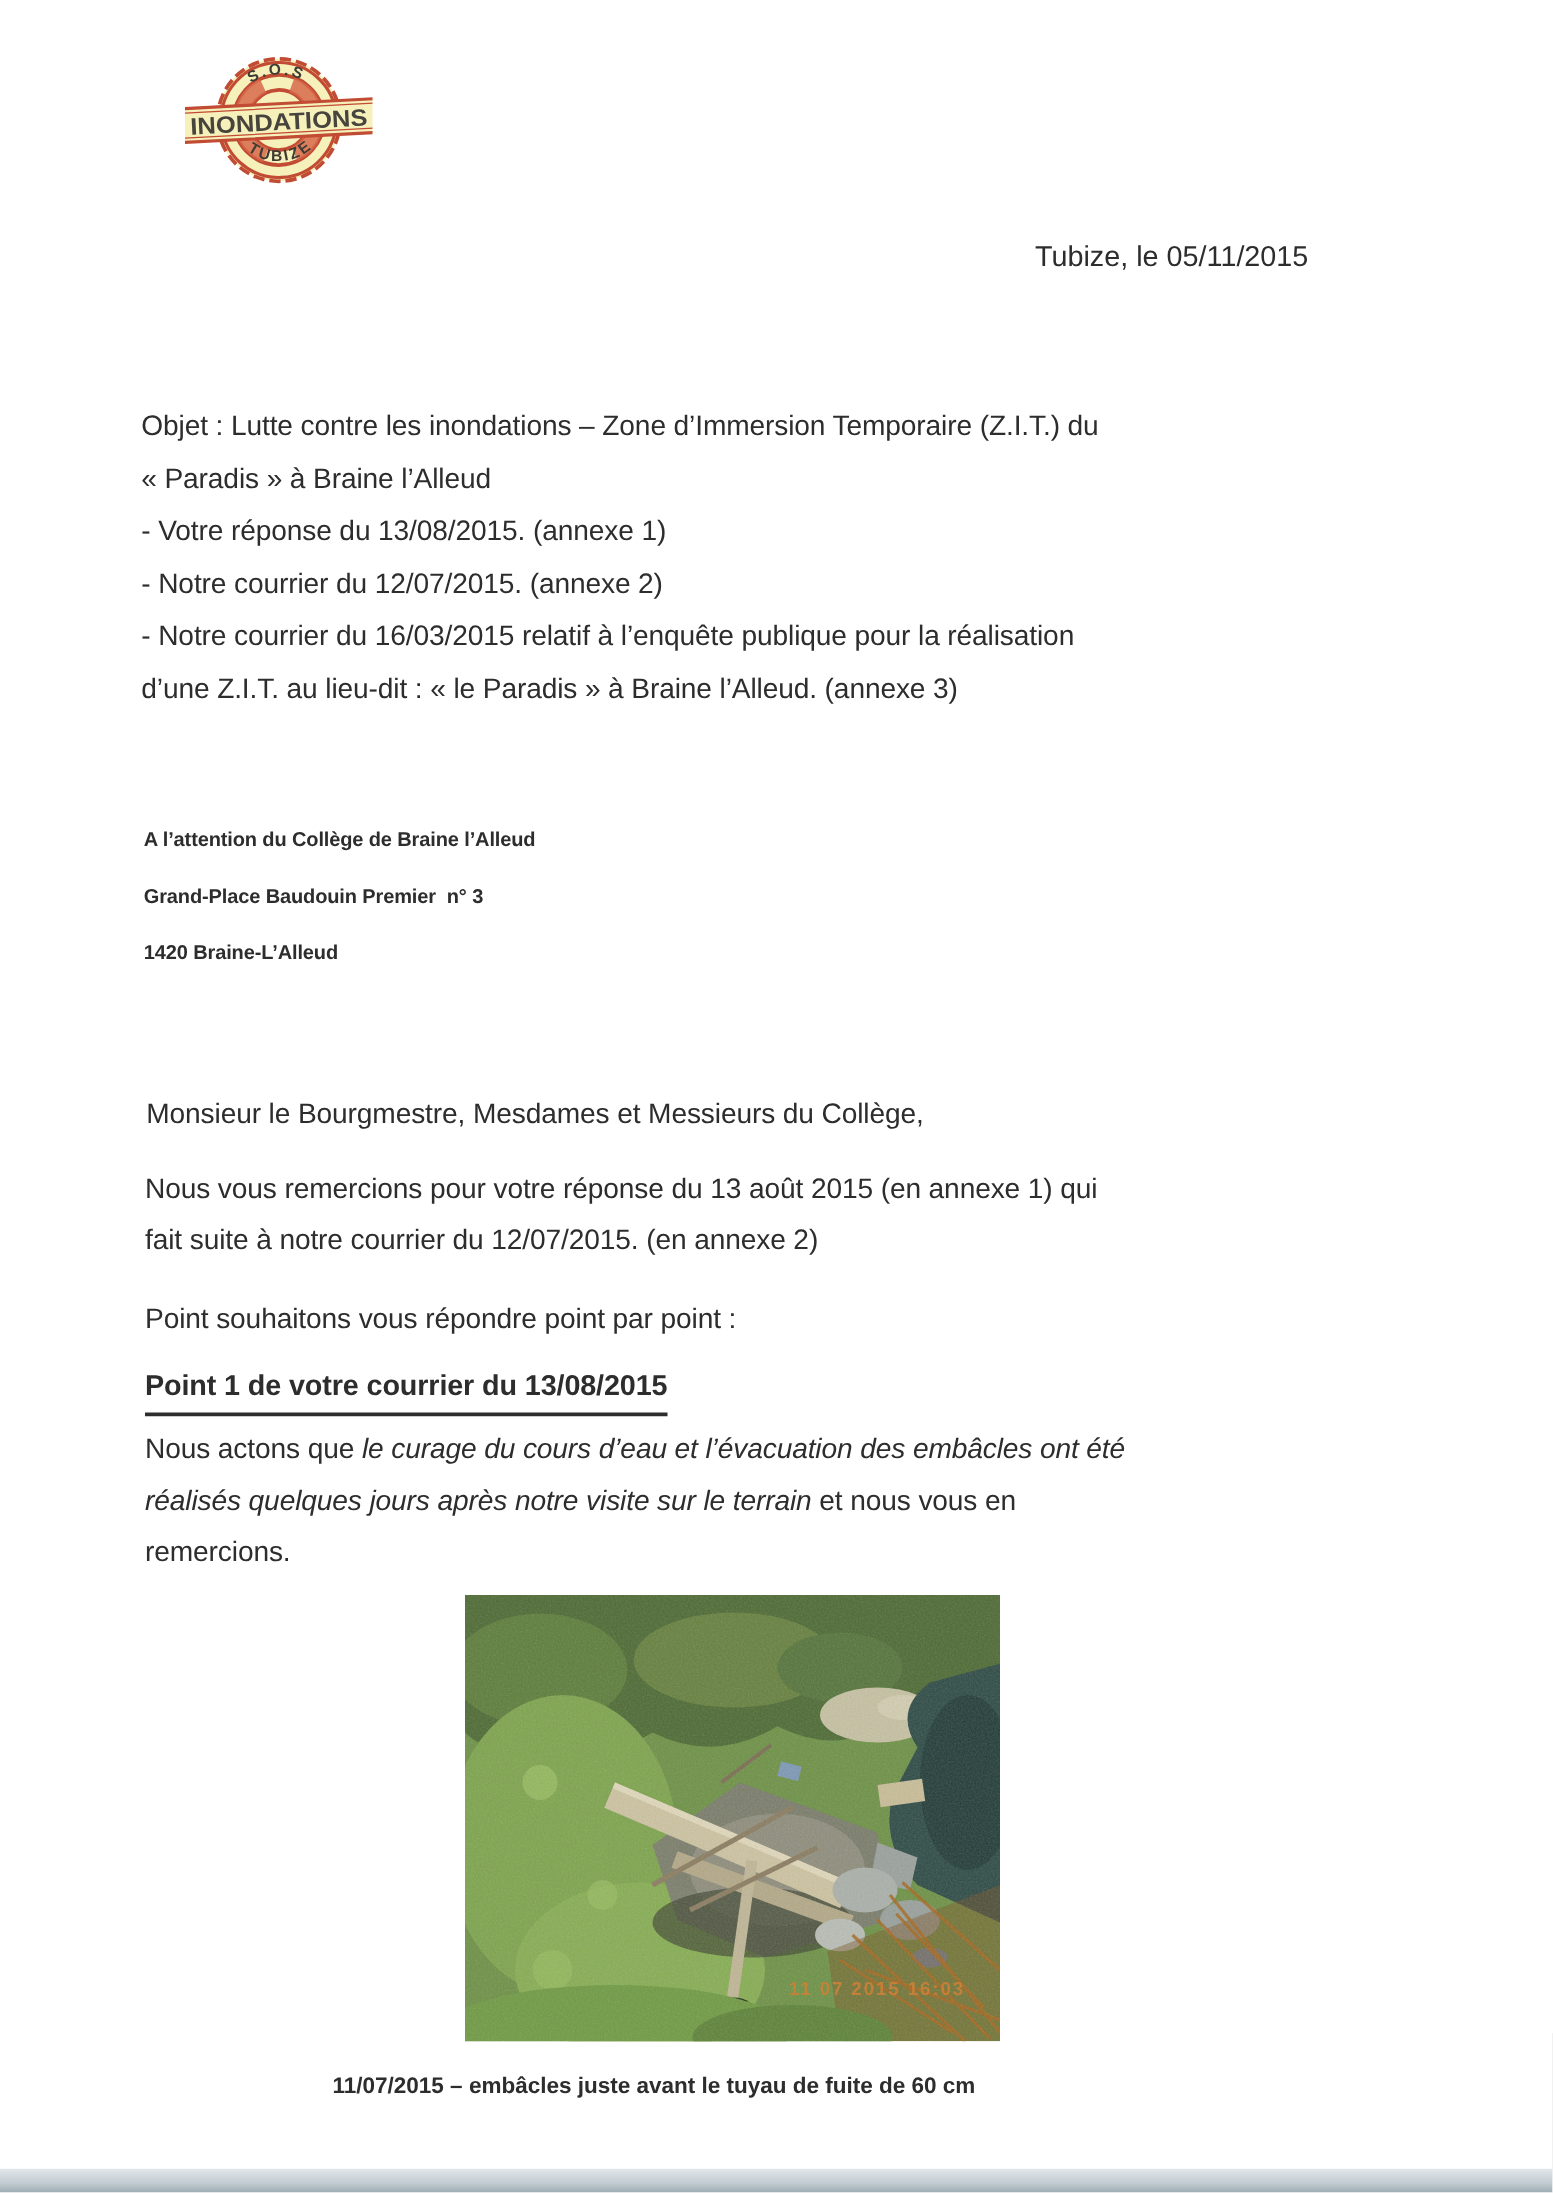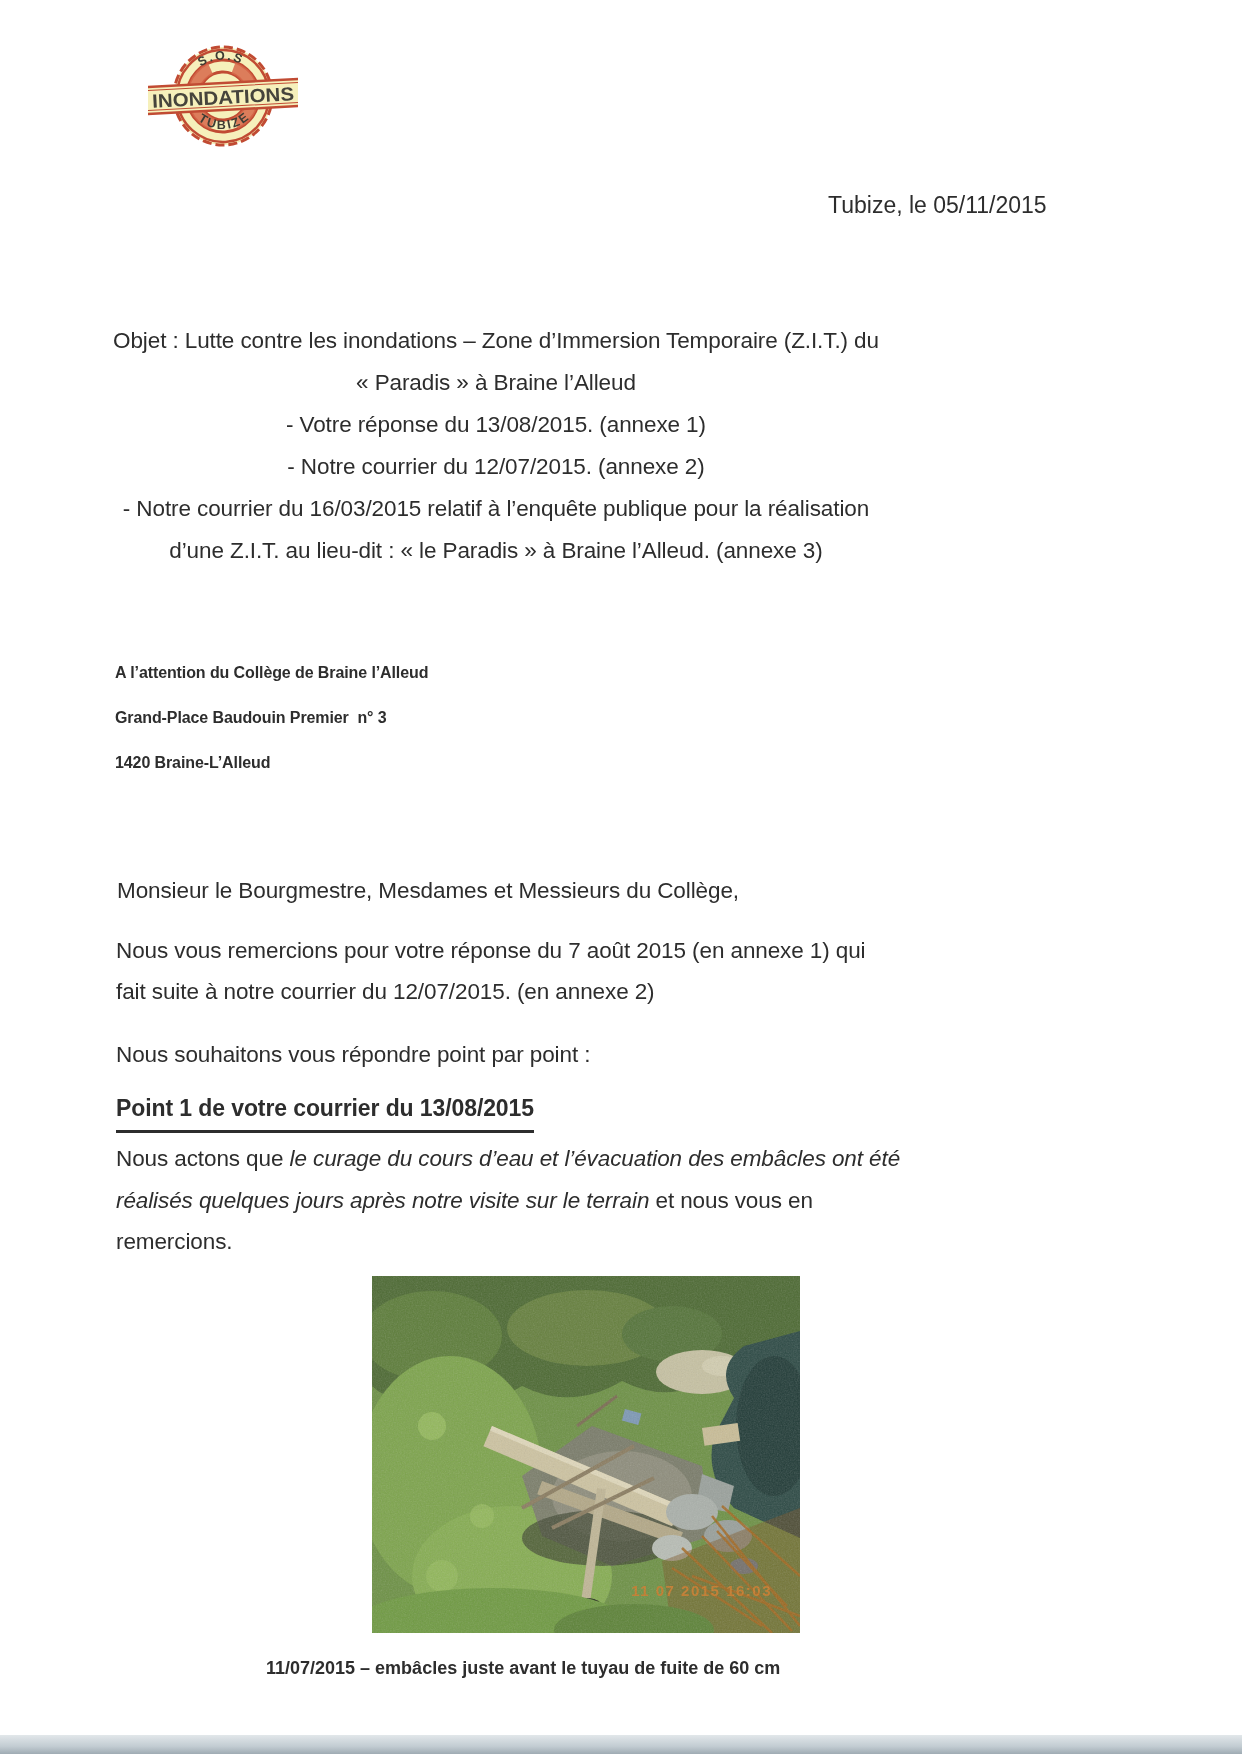--- a/index.html
+++ b/index.html
@@ -63,43 +63,43 @@
 
         <rect x="-5" y="39" width="160" height="27" fill="#f6f0bb" stroke="#c14b33" stroke-width="2.5"></rect>
         <rect x="-1.5" y="42.5" width="153" height="20" fill="none" stroke="#c14b33" stroke-width="1"></rect>
         <text x="75" y="60" text-anchor="middle" font-size="19" font-weight="bold" fill="#46443c" textLength="142" lengthAdjust="spacingAndGlyphs">INONDATIONS</text>
       </g>
     </svg>
   </div>
 
   <div class="abs dateline line" style="left:795px;top:192px;">Tubize, le 05/11/2015</div>
 
-  <div class="abs body-text" style="left:113px;top:320px;text-align:center;">
+  <div class="abs body-text" style="left:113px;top:320px;">
     <div class="line">Objet : Lutte contre les inondations – Zone d’Immersion Temporaire (Z.I.T.) du</div>
     <div class="line">« Paradis » à Braine l’Alleud</div>
     <div class="line">- Votre réponse du 13/08/2015. (annexe 1)</div>
     <div class="line">- Notre courrier du 12/07/2015. (annexe 2)</div>
     <div class="line">- Notre courrier du 16/03/2015 relatif à l’enquête publique pour la réalisation</div>
     <div class="line">d’une Z.I.T. au lieu-dit : « le Paradis » à Braine l’Alleud. (annexe 3)</div>
   </div>
 
   <div class="abs recipient" style="left:115px;top:650px;">
     <div class="line">A l’attention du Collège de Braine l’Alleud</div>
     <div class="line">Grand-Place Baudouin Premier  n° 3</div>
     <div class="line">1420 Braine-L’Alleud</div>
   </div>
 
   <div class="abs body-text line" style="left:117px;top:870px;">Monsieur le Bourgmestre, Mesdames et Messieurs du Collège,</div>
 
   <div class="abs body-text" style="left:116px;top:930px;line-height:41px;">
-    <div class="line">Nous vous remercions pour votre réponse du 7 août 2015 (en annexe 1) qui</div>
+    <div class="line">Nous vous remercions pour votre réponse du 13 août 2015 (en annexe 1) qui</div>
     <div class="line">fait suite à notre courrier du 12/07/2015. (en annexe 2)</div>
   </div>
 
-  <div class="abs body-text line" style="left:116px;top:1034px;">Nous souhaitons vous répondre point par point :</div>
+  <div class="abs body-text line" style="left:116px;top:1034px;">Point souhaitons vous répondre point par point :</div>
 
   <div class="abs" style="left:116px;top:1095px;">
     <span class="heading line">Point 1 de votre courrier du 13/08/2015</span>
   </div>
 
   <div class="abs body-text" style="left:116px;top:1138px;line-height:41.5px;">
     <div class="line"><span>Nous actons que </span><span class="it">le curage du cours d’eau et l’évacuation des embâcles ont été</span></div>
     <div class="line"><span class="it">réalisés quelques jours après notre visite sur le terrain</span><span> et nous vous en</span></div>
     <div class="line"><span>remercions.</span></div>
   </div>

